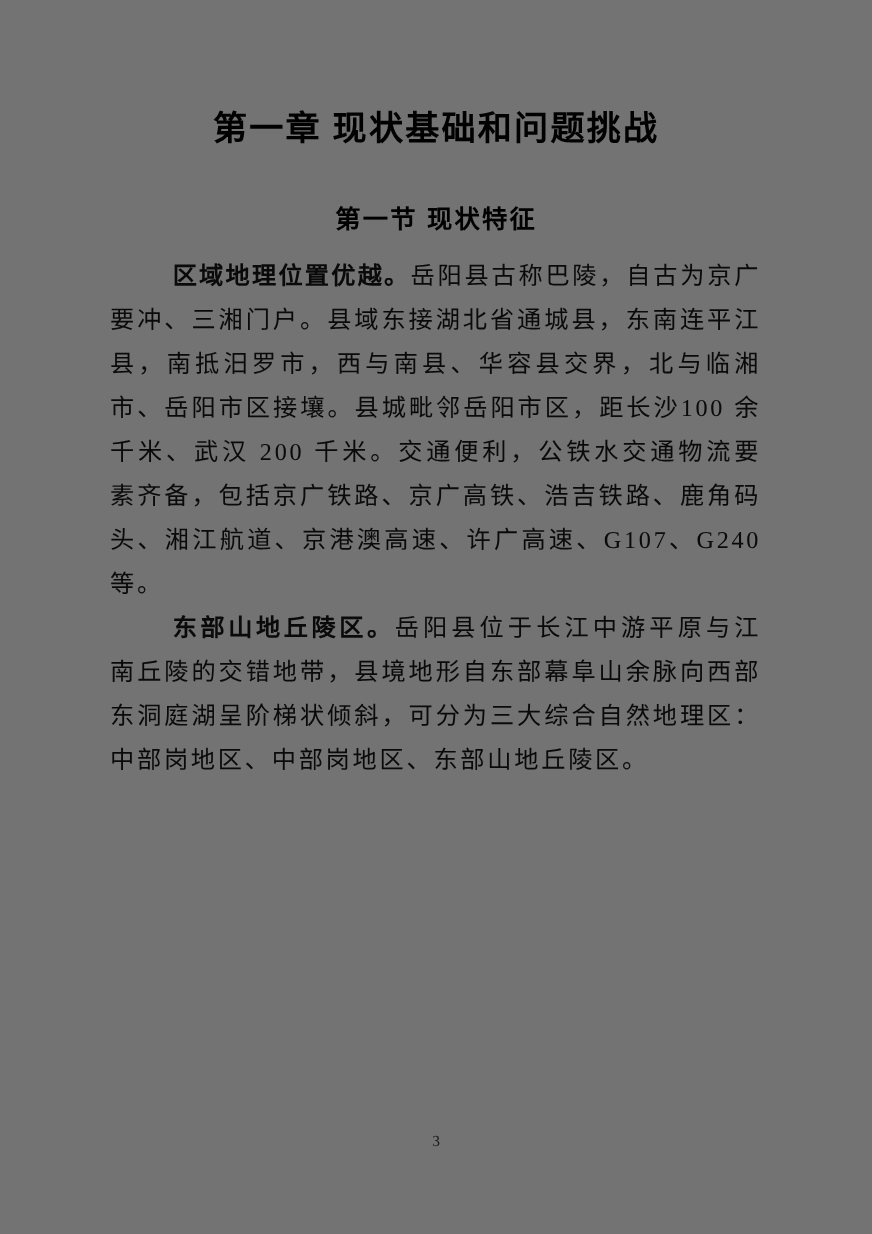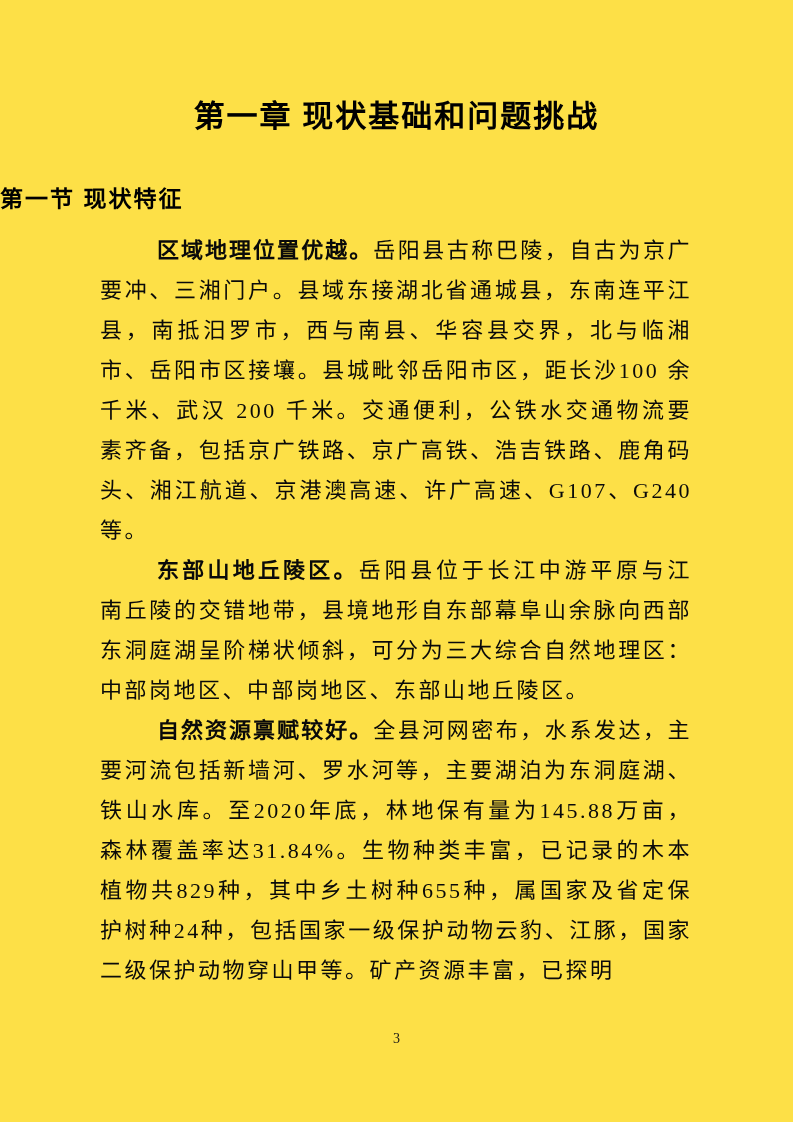--- a/index.html
+++ b/index.html
@@ -4,21 +4,21 @@
 <style>
   html, body {
     margin: 0;
     padding: 0;
     background: #ffffff;
   }
   .page {
     position: relative;
     width: 793px;
     height: 1122px;
-    background: #fde047;
+    background: #737373;
     overflow: hidden;
     color: #000000;
   }
   .chapter-title {
     position: absolute;
     top: 96px;
     left: 0;
     width: 100%;
     margin: 0;
     text-align: center;
@@ -28,21 +28,21 @@
     line-height: 42px;
     letter-spacing: 2px;
     color: #000000;
   }
   .section-title {
     position: absolute;
     top: 184px;
     left: 0;
     width: 100%;
     margin: 0;
-    text-align: left;
+    text-align: center;
     font-family: "Liberation Sans", "DejaVu Sans", sans-serif;
     font-weight: 600;
     font-size: 23px;
     line-height: 30px;
     letter-spacing: 2px;
     color: #000000;
   }
   .doc-body {
     position: absolute;
     left: 100px;
@@ -86,19 +86,18 @@
   <h1 class="chapter-title">第一章 现状基础和问题挑战</h1>
 
   <h2 class="section-title">第一节 现状特征</h2>
 
   <div class="doc-body">
 
     <p class="para"><span class="para-lead">区域地理位置优越。</span><span>岳阳县古称巴陵，自古为京广要冲、三湘门户。县域东接湖北省通城县，东南连平江县，南抵汨罗市，西与南县、华容县交界，北与临湘市、岳阳市区接壤。县城毗邻岳阳市区，距长沙100 余千米、武汉 200 千米。交通便利，公铁水交通物流要素齐备，包括京广铁路、京广高铁、浩吉铁路、鹿角码头、湘江航道、京港澳高速、许广高速、G107、G240 等。</span></p>
 
     <p class="para"><span class="para-lead">东部山地丘陵区。</span><span>岳阳县位于长江中游平原与江南丘陵的交错地带，县境地形自东部幕阜山余脉向西部东洞庭湖呈阶梯状倾斜，可分为三大综合自然地理区：中部岗地区、中部岗地区、东部山地丘陵区。</span></p>
 
-    <p class="para"><span class="para-lead">自然资源禀赋较好。</span><span>全县河网密布，水系发达，主要河流包括新墙河、罗水河等，主要湖泊为东洞庭湖、铁山水库。至2020年底，林地保有量为145.88万亩，森林覆盖率达31.84%。生物种类丰富，已记录的木本植物共829种，其中乡土树种655种，属国家及省定保护树种24种，包括国家一级保护动物云豹、江豚，国家二级保护动物穿山甲等。矿产资源丰富，已探明</span></p>
 
   </div>
 
   <div class="page-number">3</div>
 
 </div>
 
 </body></html>

